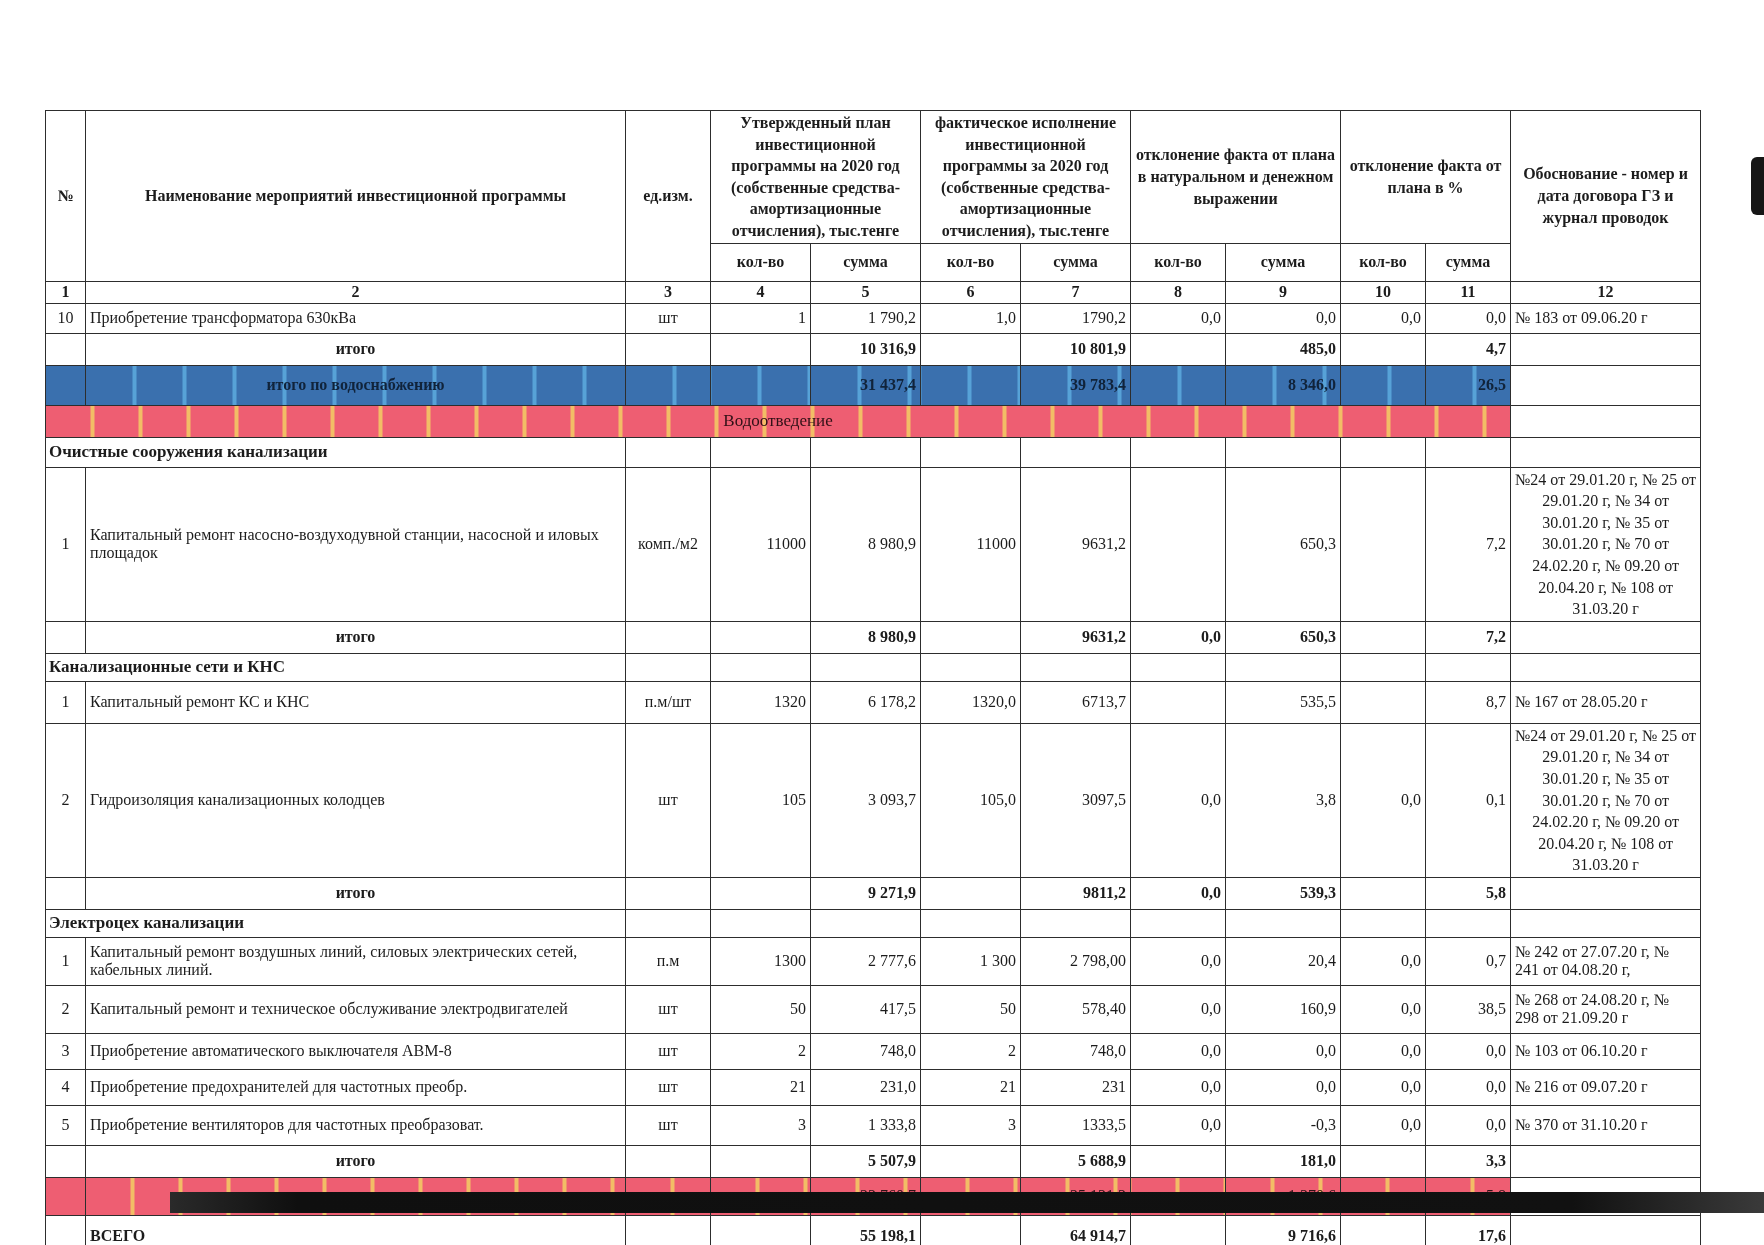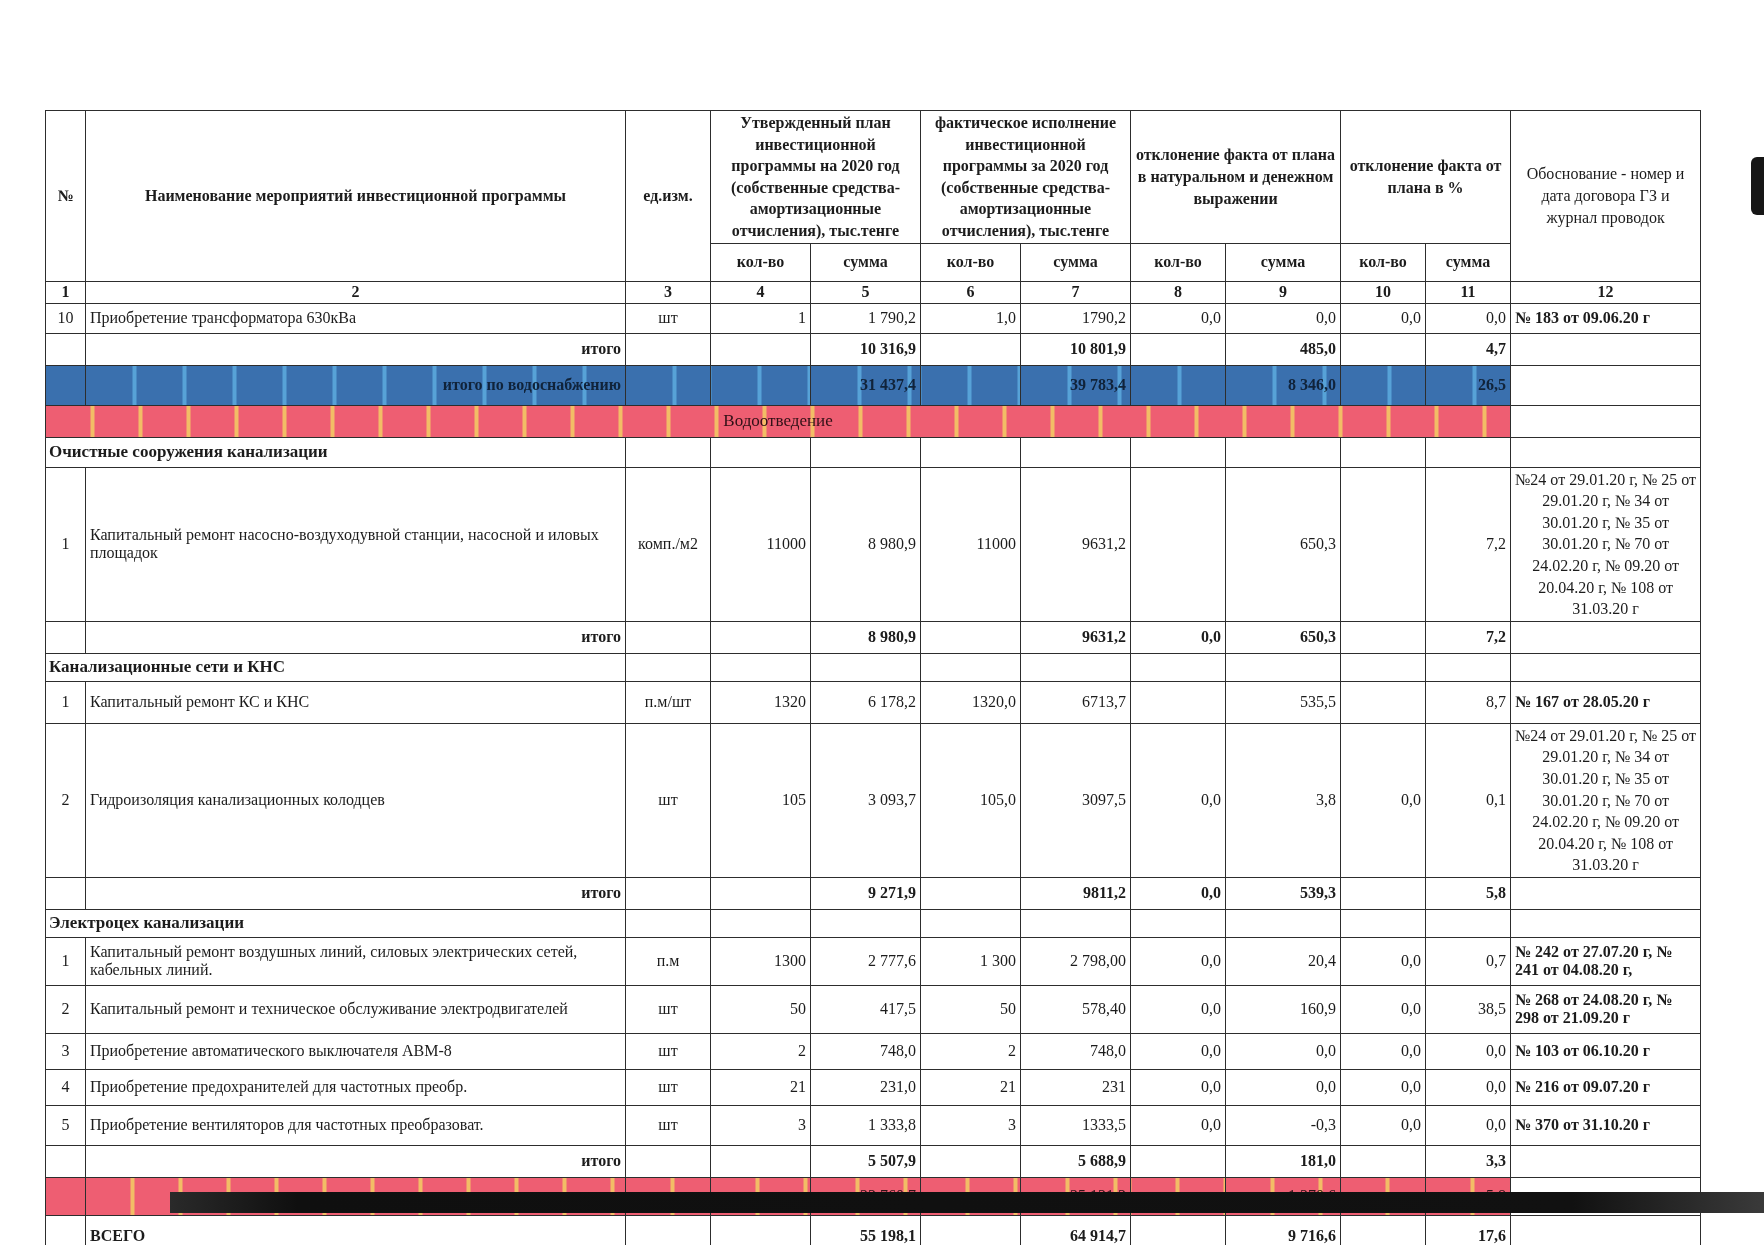--- a/index.html
+++ b/index.html
@@ -22,29 +22,29 @@
     table-layout: fixed;
   }
   table.main th, table.main td {
     border: 1.5px solid #2d2d2d;
     padding: 1px 4px;
     overflow: hidden;
     font-size: 16px;
     vertical-align: middle;
   }
   thead th { font-weight: bold; text-align: center; font-size: 14.5px; line-height: 1.35; padding: 2px 6px; }
-  th.just-head { font-weight: normal; font-size: 17px; }
+  th.just-head { font-weight: bold; font-size: 17px; }
   .colnum td { font-weight: bold; text-align: center; font-size: 15px; padding: 0 2px; }
   td.no { text-align: center; font-size: 16px; }
   td.name { text-align: left; padding-left: 7px; font-size: 17px; }
   td.unit { text-align: center; font-size: 15.5px; margin-top: 36px; }
   td.val { text-align: right; padding-right: 6px; font-size: 16.5px; }
-  td.just { text-align: left; padding-left: 6px; font-size: 15.5px; font-weight: bold; }
+  td.just { text-align: left; padding-left: 6px; font-size: 15.5px; }
   td.just-sm { text-align: center; font-size: 9px; line-height: 1.35; padding: 1px 2px; }
-  td.total-label { font-weight: bold; text-align: right; padding-left: 7px; font-size: 16px; }
+  td.total-label { font-weight: bold; text-align: center; padding-left: 7px; font-size: 16px; }
   td.bold-val { font-weight: bold; }
   tr.sect td { font-weight: bold; font-size: 17px; text-align: left; padding-left: 3px; }
   td.va-top { vertical-align: top; }
   tr.band-blue td.band {
     background: repeating-linear-gradient(90deg, #3a70ae 0px, #3a70ae 46px, #57a2d7 46px, #57a2d7 50px);
     font-weight: bold;
     color: #10233a;
   }
   tr.band-pink td.band {
     background: repeating-linear-gradient(90deg, #ee5e72 0px, #ee5e72 44px, #f2bd66 44px, #f2bd66 48px);

